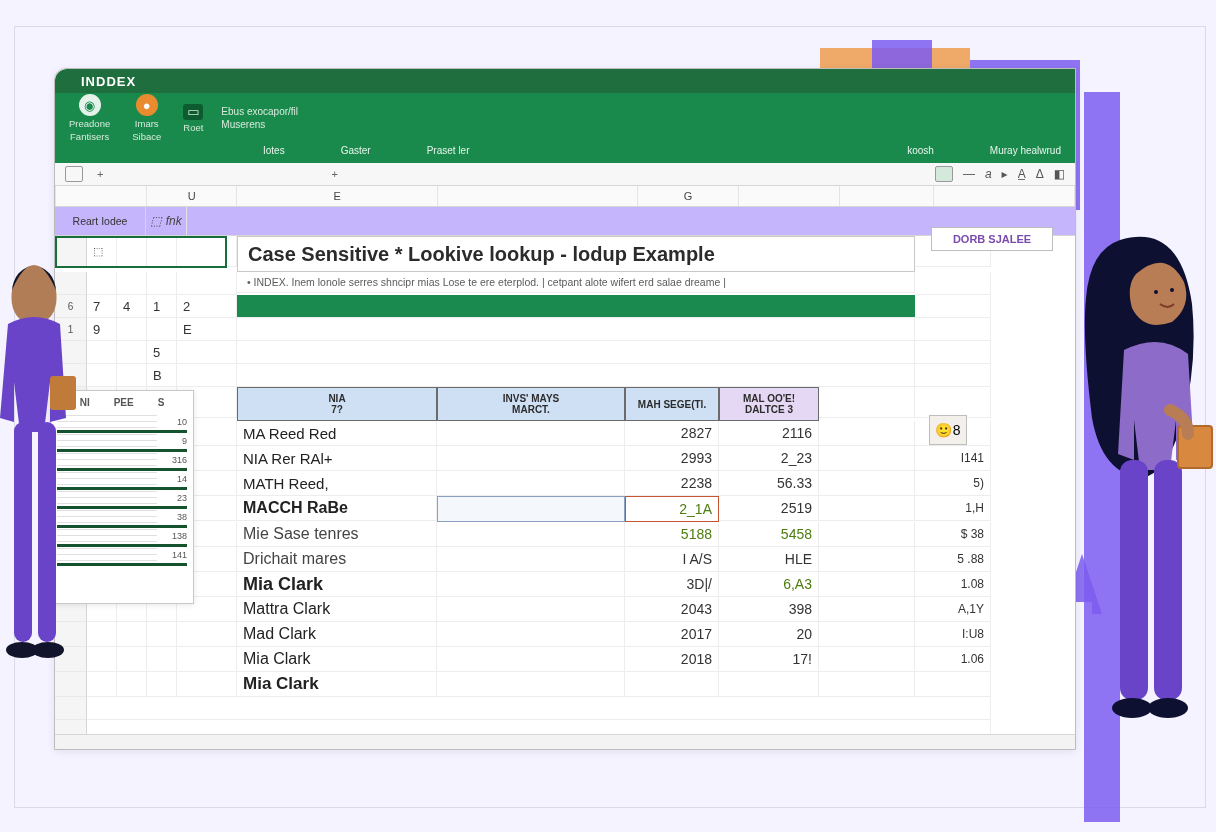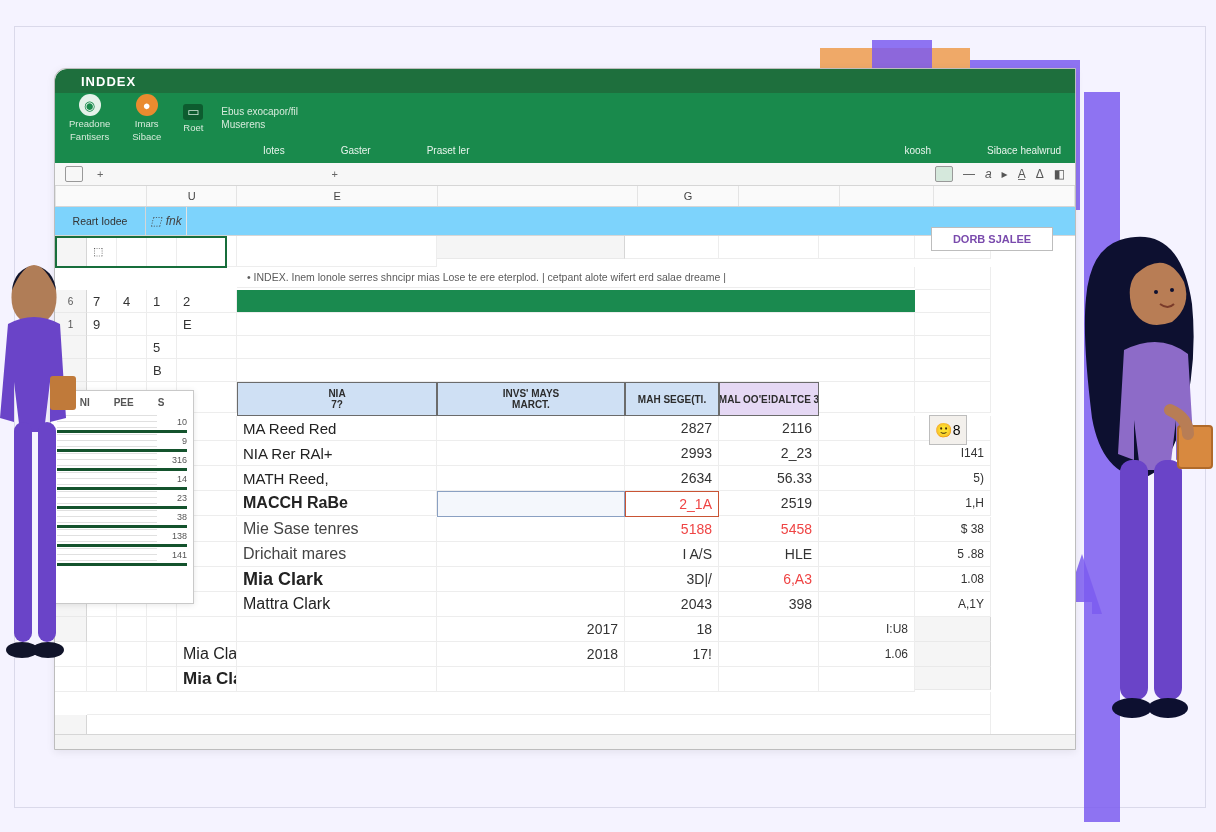--- a/index.html
+++ b/index.html
@@ -120,21 +120,21 @@
   .ch-g { width: 94px; }
   .ch-h { width: 140px; }
 
   
   .frow {
     height: 28px;
     display:flex;
     align-items:center;
     border-bottom:1px solid #d6d6d6;
     font-size: 12px;
-    background:#7dd3fc;
+    background:#c4b5fd;
   }
   .frow .namebox {
     width: 90px; height: 100%; border-right:1px solid #d6d6d6;
     display:flex; align-items:center; justify-content:center;
     font-size: 10.5px; color:#333;
   }
   .frow .fx {
     width: 40px; display:flex; align-items:center; justify-content:center;
     gap:4px; font-style:italic; color:#444;
     border-right:1px solid #e4e4e4; height:100%;
@@ -168,21 +168,21 @@
     border-right:1px solid #ededed;
     border-bottom:1px solid #ededed;
     height:22px;
     display:flex; align-items:center;
     padding: 0 6px;
     white-space: nowrap;
     overflow: hidden;
   }
   .tall2 { height: 30px; }
   .num { justify-content:flex-end; font-variant-numeric: tabular-nums;}
-  .red { color:#ef4444; }
+  .red { color:#4d7c0f; }
 
   
   .title-cell {
     grid-column: 6 / 11;
     border:1px solid #c9c9c9;
     height: 34px;
     display:flex; align-items:center; justify-content:flex-start;
     padding: 0 10px;
     font-size: 20px; font-weight: 600; color:#2b2b2b;
     background:#fff;
@@ -358,21 +358,21 @@
         <span class="rb-text" style="font-size:10px;">Muserens</span>
       </div>
     </div>
     <div class="ribbon-row2">
       <span style="width:106px"></span>
       <span>Iotes</span>
       <span>Gaster</span>
       <span>Praset ler</span>
       <span class="spacer"></span>
       <span>koosh</span>
-      <span>Sibace healwrud</span>
+      <span>Muray healwrud</span>
     </div>
   </div>
 
   <div class="quickbar">
     <span class="qb-chip"></span>
     <span class="plus">+</span>
     <span style="width:200px;"></span>
     <span class="plus">+</span>
     <div class="qb-right">
       <span class="qb-chip" style="background:#d5e8dc;"></span>
@@ -411,20 +411,21 @@
 
     <div class="grid">
 
       <div class="rh tall2"></div>
       <div class="c tall2" style="font-size:11px;">
           <span>⬚</span>
         </div>
       <div class="c tall2"></div>
       <div class="c tall2"></div>
       <div class="c tall2"></div>
+      <div class="title-cell">Case Sensitive * Lookive lookup - lodup Example</div>
       <div class="c tall2"></div>
 
       <div class="rh"></div>
       <div class="c"></div>
       <div class="c"></div>
       <div class="c"></div>
       <div class="c"></div>
       <div class="subtitle-cell">• INDEX. Inem lonole serres shncipr mias Lose te ere eterplod. | cetpant alote wifert erd salae dreame |</div>
       <div class="c"></div>
 
@@ -470,21 +471,21 @@
         <span>7?</span>
       </div>
       <div class="c th" style="flex-direction:column;">
         <span>INVS' MAYS</span>
         <span>MARCT.</span>
       </div>
       <div class="c th" style="flex-direction:row;">
         <span>MAH SEGE</span>
         <span>(Tl.</span>
       </div>
-      <div class="c th th-last" style="flex-direction:row;">
+      <div class="c th th-last" style="flex-direction:column;">
         <span>MAL OO'E!</span>
         <span>DALTCE 3</span>
       </div>
       <div class="c tall2"></div>
       <div class="c tall2"></div>
 
       <div class="rh trow"></div>
       <div class="c trow"></div>
       <div class="c trow"></div>
       <div class="c trow"></div>
@@ -508,21 +509,21 @@
       <div class="c trow"></div>
       <div class="c trow side-col num">I141</div>
 
       <div class="rh trow"></div>
       <div class="c trow"></div>
       <div class="c trow"></div>
       <div class="c trow"></div>
       <div class="c trow"></div>
       <div class="c trow name-cell">MATH Reed,</div>
       <div class="c trow"></div>
-      <div class="c trow num">2634</div>
+      <div class="c trow num">2238</div>
       <div class="c trow num">56.33</div>
       <div class="c trow"></div>
       <div class="c trow side-col num">5)</div>
 
       <div class="rh trow"></div>
       <div class="c trow"></div>
       <div class="c trow"></div>
       <div class="c trow"></div>
       <div class="c trow"></div>
       <div class="c trow name-cell name-bold">MACCH RaBe</div>
@@ -578,23 +579,24 @@
       <div class="c trow num">2043</div>
       <div class="c trow num">398</div>
       <div class="c trow"></div>
       <div class="c trow side-col num">A,1Y</div>
 
       <div class="rh trow"></div>
       <div class="c trow"></div>
       <div class="c trow"></div>
       <div class="c trow"></div>
       <div class="c trow"></div>
+      <div class="c trow name-cell" style="font-size:16px;">Mad Clark</div>
       <div class="c trow"></div>
       <div class="c trow num">2017</div>
-      <div class="c trow num">18</div>
+      <div class="c trow num">20</div>
       <div class="c trow"></div>
       <div class="c trow side-col num">I:U8</div>
 
       <div class="rh trow"></div>
       <div class="c trow"></div>
       <div class="c trow"></div>
       <div class="c trow"></div>
       <div class="c trow"></div>
       <div class="c trow name-cell" style="font-size:16px;">Mia Clark</div>
       <div class="c trow"></div>

